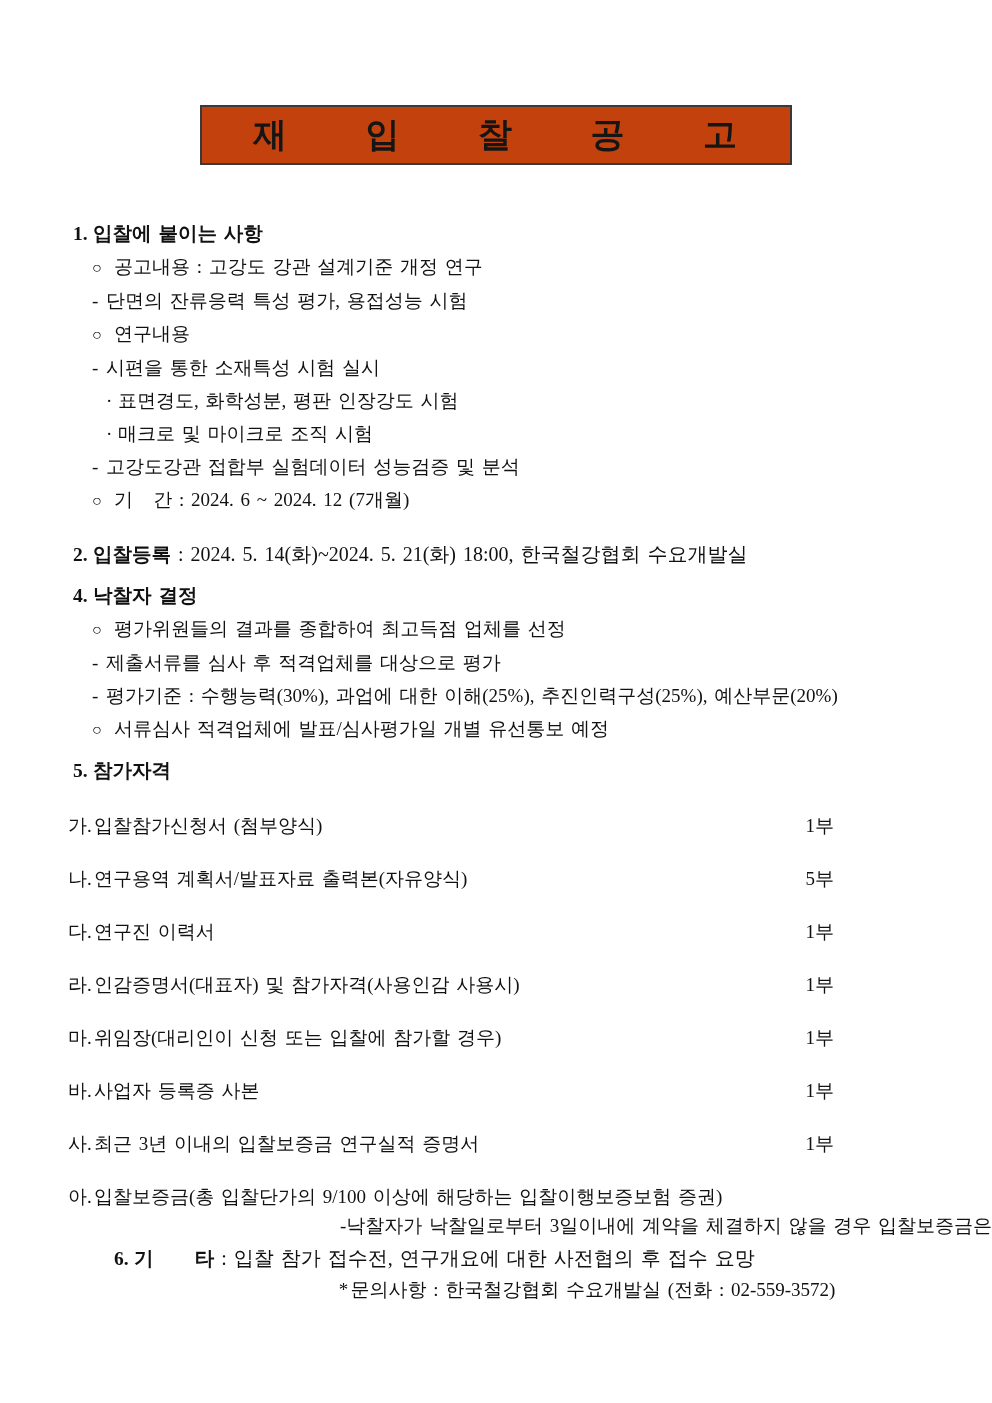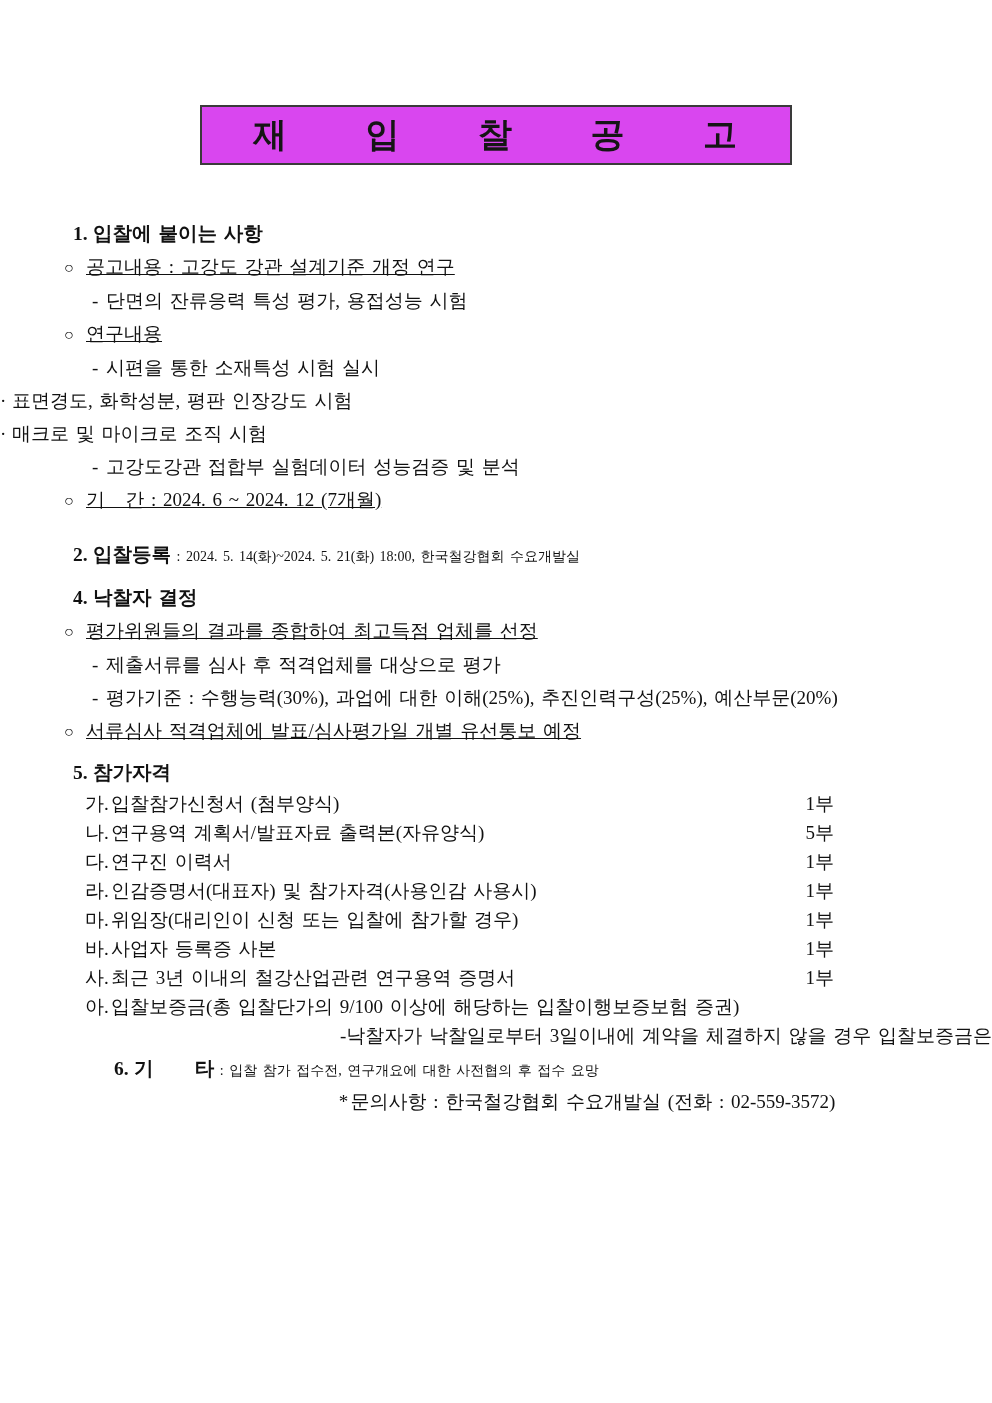--- a/index.html
+++ b/index.html
@@ -8,21 +8,21 @@
     width:992px;height:1403px;
     background:#ffffff;
     overflow:hidden;
     font-family:"Liberation Serif","DejaVu Serif",serif;
     color:#111111;
   }
   .title-box{
     box-sizing:border-box;
     width:592px;height:60px;
     margin:105px auto 0 auto;
-    background:#d946ef;
+    background:#c2410c;
     border:2px solid #3a3a3a;
     text-align:center;
     line-height:56px;
   }
   .title-box .title-text{
     font-size:34px;
     font-weight:bold;
     letter-spacing:2px;
     word-spacing:66px;
     color:#151515;
@@ -35,29 +35,29 @@
     width:100%;
     box-sizing:border-box;
     font-size:19px;
     line-height:33px;
     white-space:pre-wrap;
     word-spacing:2px;
   }
   .heading{padding-left:73px;}
   .heading .num,.heading .ttl{font-weight:bold;font-size:19.5px;}
   .heading .num{display:inline-block;width:20px;}
-  .heading .inline{font-weight:normal;font-size:14px;}
-  .lvl1{padding-left:64px;text-decoration:underline;}
+  .heading .inline{font-weight:normal;font-size:20px;}
+  .lvl1{padding-left:92px;}
   .lvl2{padding-left:92px;}
-  .lvl3{}
+  .lvl3{padding-left:106px;}
   .marker{display:inline-block;}
   .m1{width:22px;font-size:16px;}
   .m2{width:14px;}
   .m3{width:12px;}
-  .item{padding-left:85px;line-height:29px;}
+  .item{padding-left:68px;line-height:29px;margin-top:24px;}
   .ilabel{display:inline-block;width:26px;}
   .count{position:absolute;right:158px;top:0;}
   .subnote{padding-left:100px;line-height:29px;text-align:right;}
   .subnote .marker{width:14px;}
   .subcont{padding-left:120px;line-height:29px;}
   .note{padding-left:98px;line-height:29px;text-align:center;}
   .note .marker{width:14px;}
   
   .s1{margin-top:52px;}
   .s2{margin-top:21px;}
@@ -98,21 +98,21 @@
         <div class="line lvl1"><span class="marker m1">○</span><span class="txt">서류심사 적격업체에 발표/심사평가일 개별 유선통보 예정</span></div>
       </div>
       <div class="section s5">
         <div class="line heading"><span class="num">5.</span><span class="ttl">참가자격</span></div>
         <div class="line item"><span class="ilabel">가.</span><span class="txt">입찰참가신청서 (첨부양식)</span><span class="count">1부</span></div>
         <div class="line item"><span class="ilabel">나.</span><span class="txt">연구용역 계획서/발표자료 출력본(자유양식)</span><span class="count">5부</span></div>
         <div class="line item"><span class="ilabel">다.</span><span class="txt">연구진 이력서</span><span class="count">1부</span></div>
         <div class="line item"><span class="ilabel">라.</span><span class="txt">인감증명서(대표자) 및 참가자격(사용인감 사용시)</span><span class="count">1부</span></div>
         <div class="line item"><span class="ilabel">마.</span><span class="txt">위임장(대리인이 신청 또는 입찰에 참가할 경우)</span><span class="count">1부</span></div>
         <div class="line item"><span class="ilabel">바.</span><span class="txt">사업자 등록증 사본</span><span class="count">1부</span></div>
-        <div class="line item"><span class="ilabel">사.</span><span class="txt">최근 3년 이내의 철강산업관련 연구용역 증명서</span><span class="count">1부</span></div>
+        <div class="line item"><span class="ilabel">사.</span><span class="txt">최근 3년 이내의 입찰보증금 연구실적 증명서</span><span class="count">1부</span></div>
         <div class="line item"><span class="ilabel">아.</span><span class="txt">입찰보증금(총 입찰단가의 9/100 이상에 해당하는 입찰이행보증보험 증권)</span></div>
         <div class="line subnote"><span class="marker">-</span><span class="txt">낙찰자가 낙찰일로부터 3일이내에 계약을 체결하지 않을 경우 입찰보증금은</span></div>
       </div>
       <div class="section s6">
         <div class="line heading"><span class="num">6.</span><span class="ttl">기      타</span><span class="inline"> : 입찰 참가 접수전, 연구개요에 대한 사전협의 후 접수 요망</span></div>
         <div class="line note"><span class="marker">*</span><span class="txt">문의사항 : 한국철강협회 수요개발실 (전화 : 02-559-3572)</span></div>
       </div>
     </div>
 </div>
 

